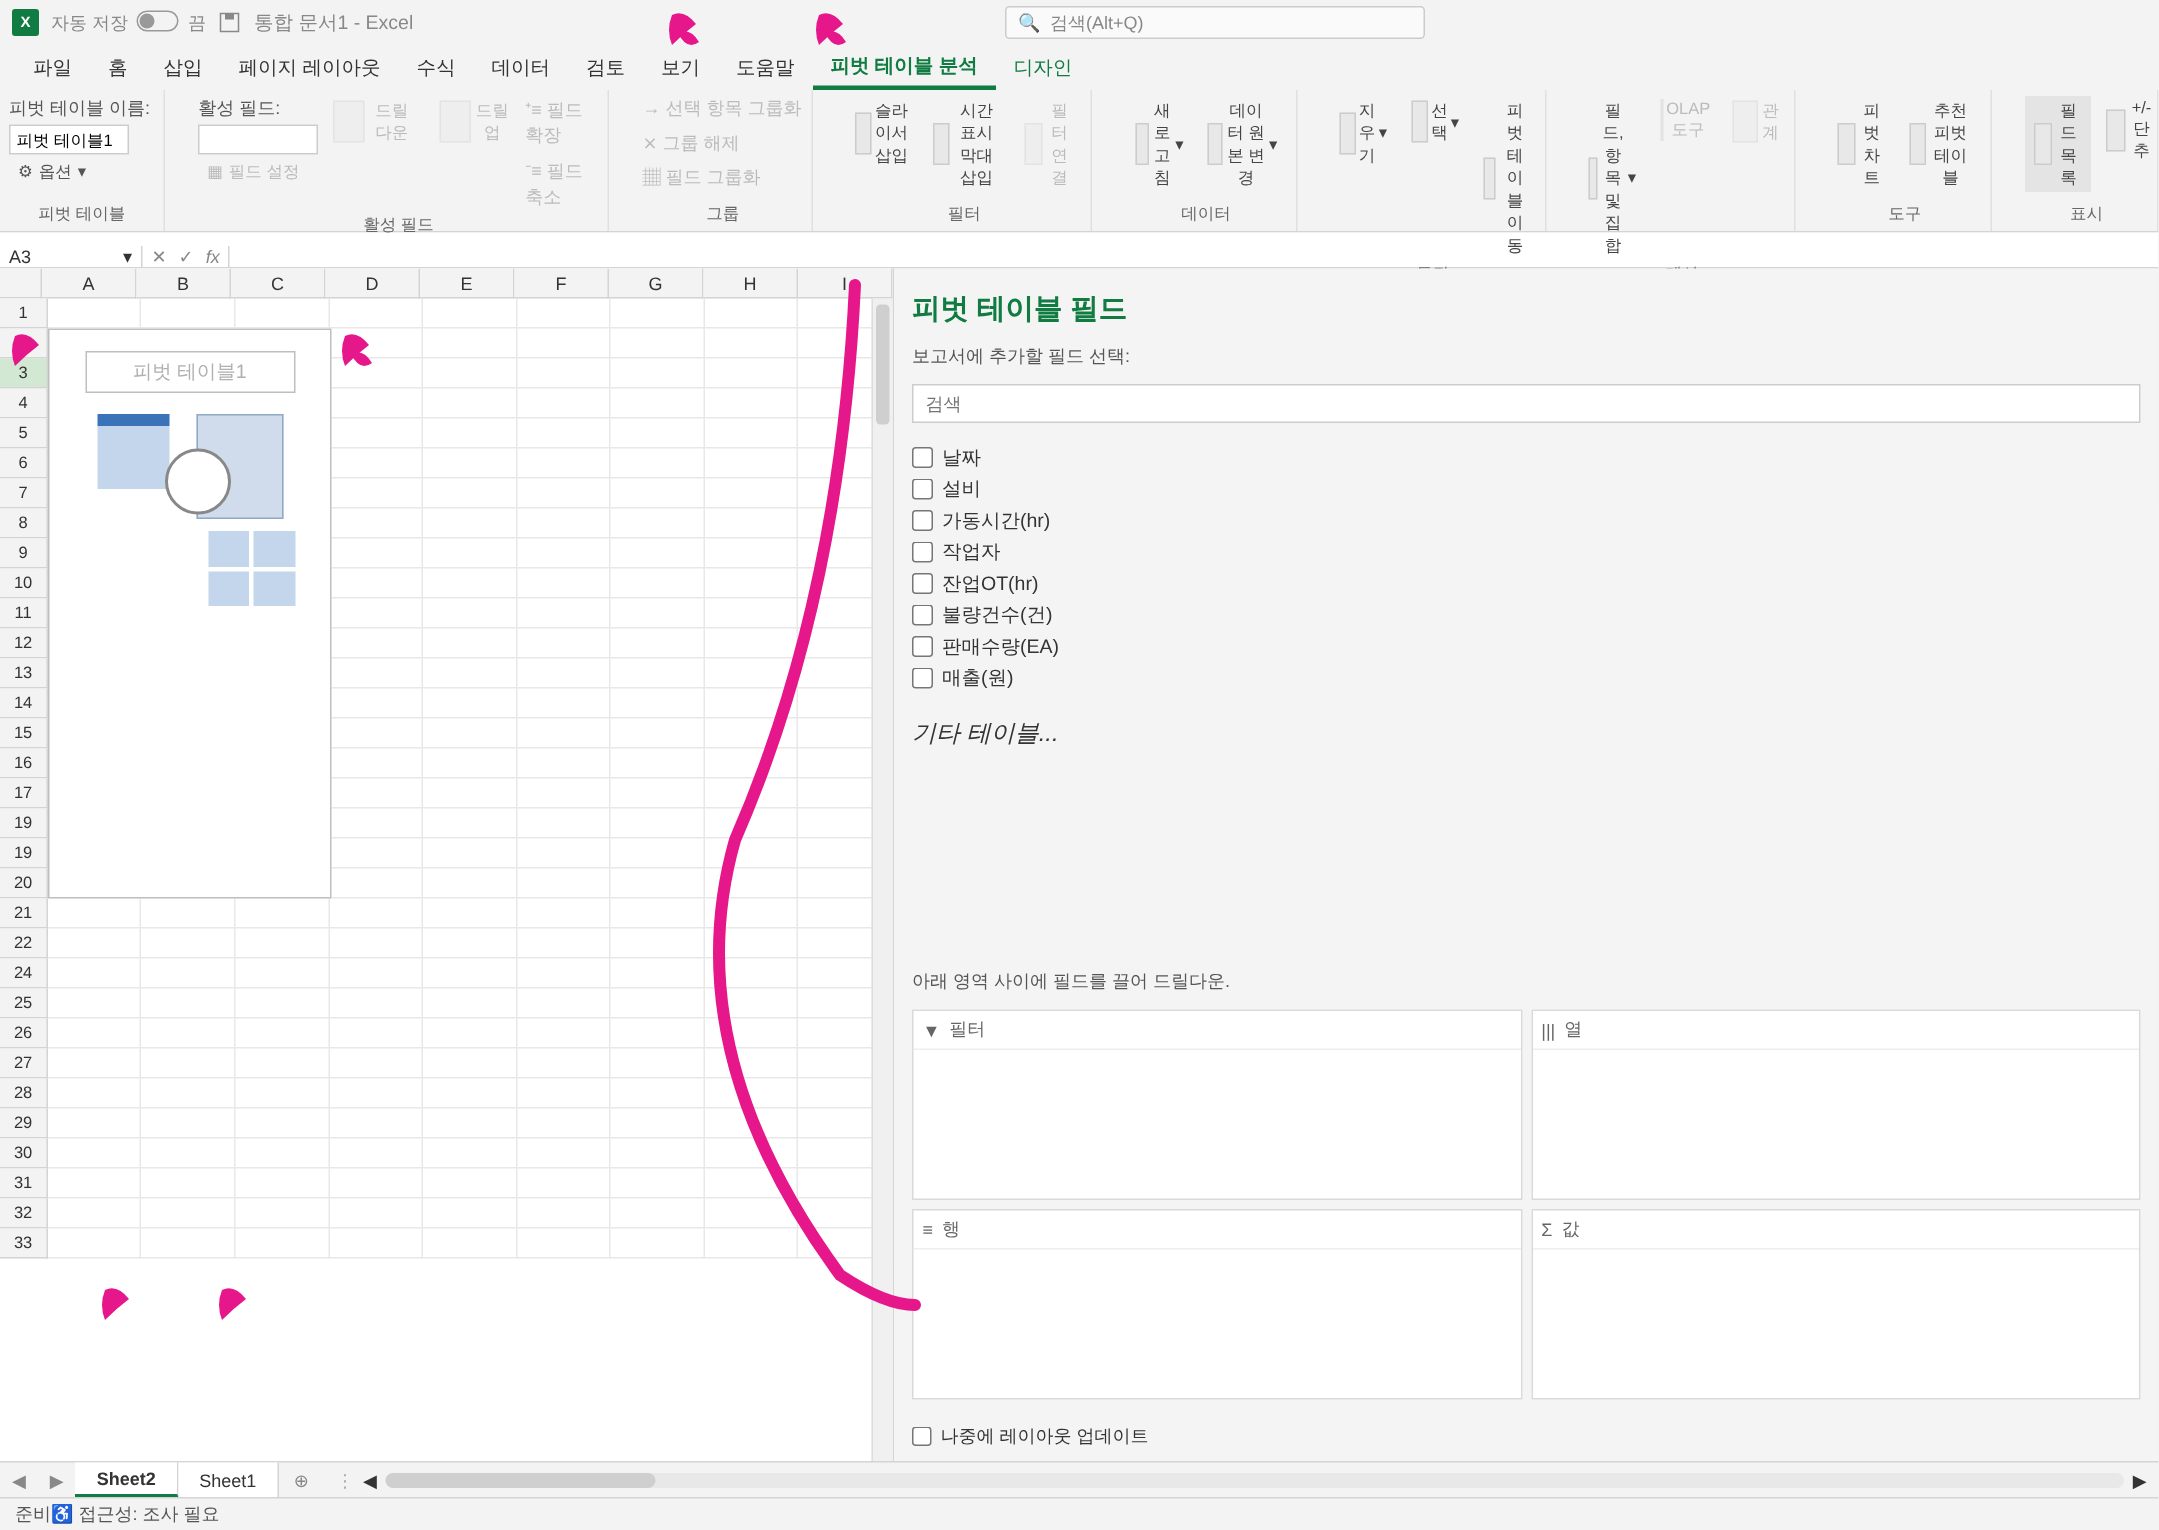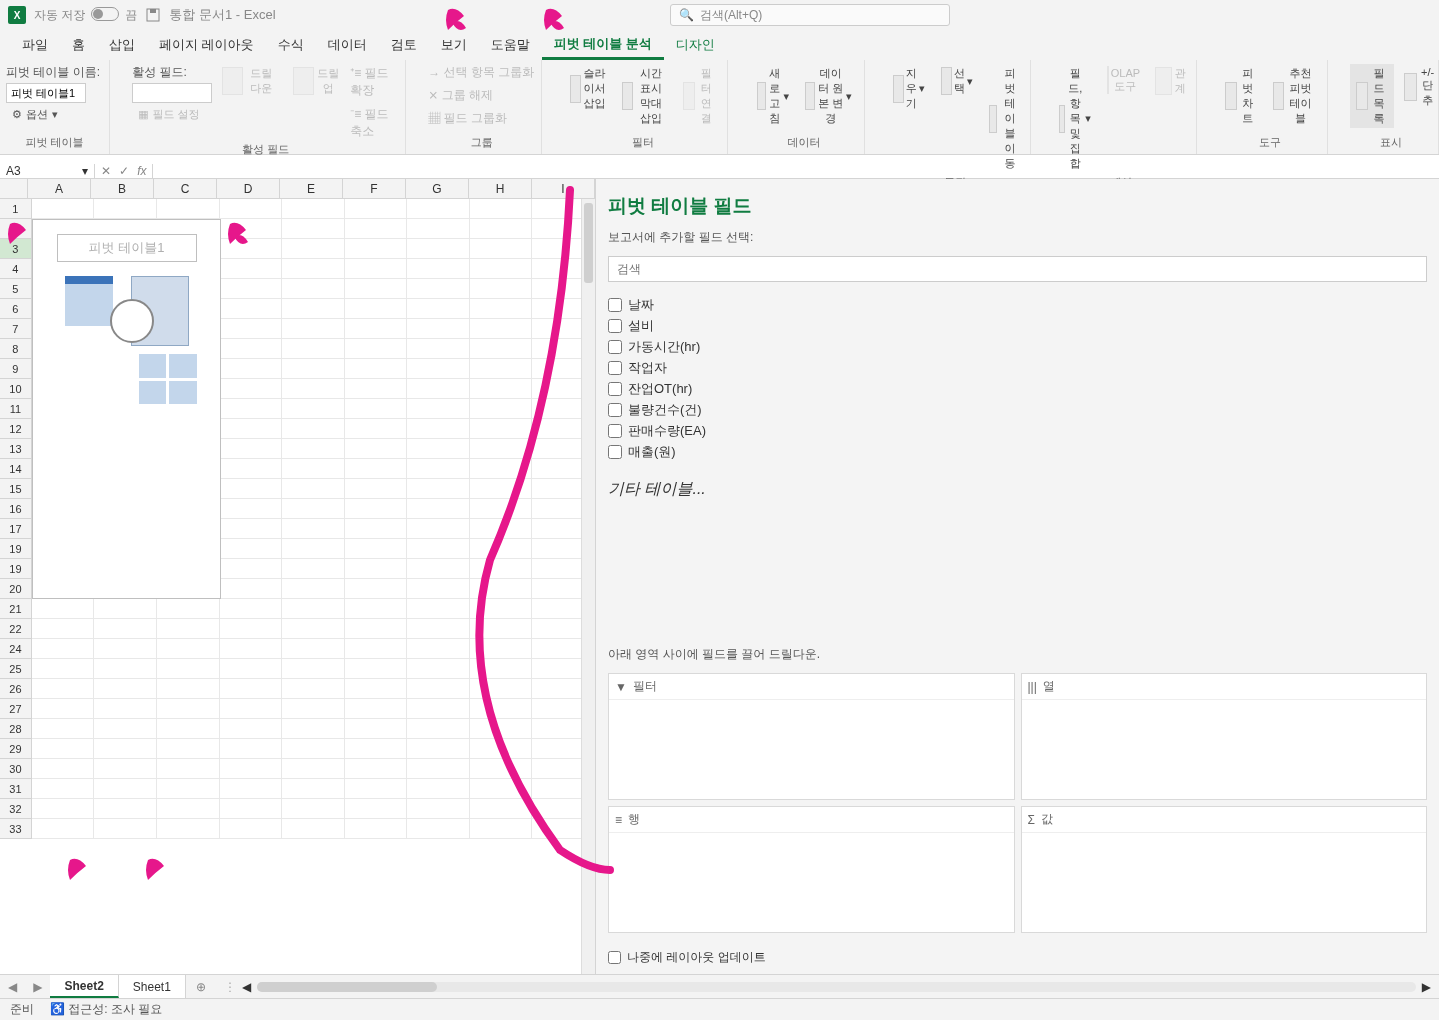--- a/index.html
+++ b/index.html
@@ -75,21 +75,21 @@
 .sheet-tabs { height: 24px; background: #f3f3f3; display: flex; align-items: center; border-top: 1px solid #d4d4d4; font-size: 12px; }
 .st-nav { padding: 0 8px; color: #888; }
 .st-tab { padding: 0 14px; height: 100%; display: flex; align-items: center; border-right: 1px solid #d4d4d4; background: #fff; }
 .st-tab.active { border-bottom: 2px solid #107c41; font-weight: 600; }
 .st-add { padding: 0 10px; color: #888; }
 .hscroll-fake { flex: 1; display: flex; align-items: center; padding: 0 8px; gap: 6px; }
 .hscroll-track { flex: 1; height: 10px; background: #e8e8e8; border-radius: 5px; position: relative; }
 .hscroll-track .thumb { position: absolute; left: 0; width: 180px; top: 0; bottom: 0; background: #cfcfcf; border-radius: 5px; }
 
 
-.status-bar { height: 22px; background: #f3f3f3; display: flex; align-items: center; padding: 0 10px; font-size: 12px; color: #555; gap: 16px; border-top: 1px solid #d4d4d4; }
+.status-bar { height: 22px; background: #f3f3f3; display: flex; align-items: center; padding: 0 10px; font-size: 12px; color: #555; border-top: 1px solid #d4d4d4; }
 
 
 .pane { flex: 1; display: flex; flex-direction: column; padding: 14px 12px 8px 12px; background: #f4f4f4; gap: 10px; }
 .pane-title { color: #107c41; font-size: 19px; font-weight: 600; }
 .pane-sub { font-size: 12px; color: #555; }
 .pane-search { height: 26px; border: 1px solid #ccc; background: #fff; font-size: 12px; padding: 0 8px; color: #888; }
 .field-list { display: flex; flex-direction: column; gap: 3px; padding: 4px 0; }
 .field-item { display: flex; align-items: center; gap: 6px; font-size: 13px; }
 .field-item input { width: 14px; height: 14px; }
 .other-tables { font-size: 16px; color: #333; padding-top: 4px; font-style: italic; }

